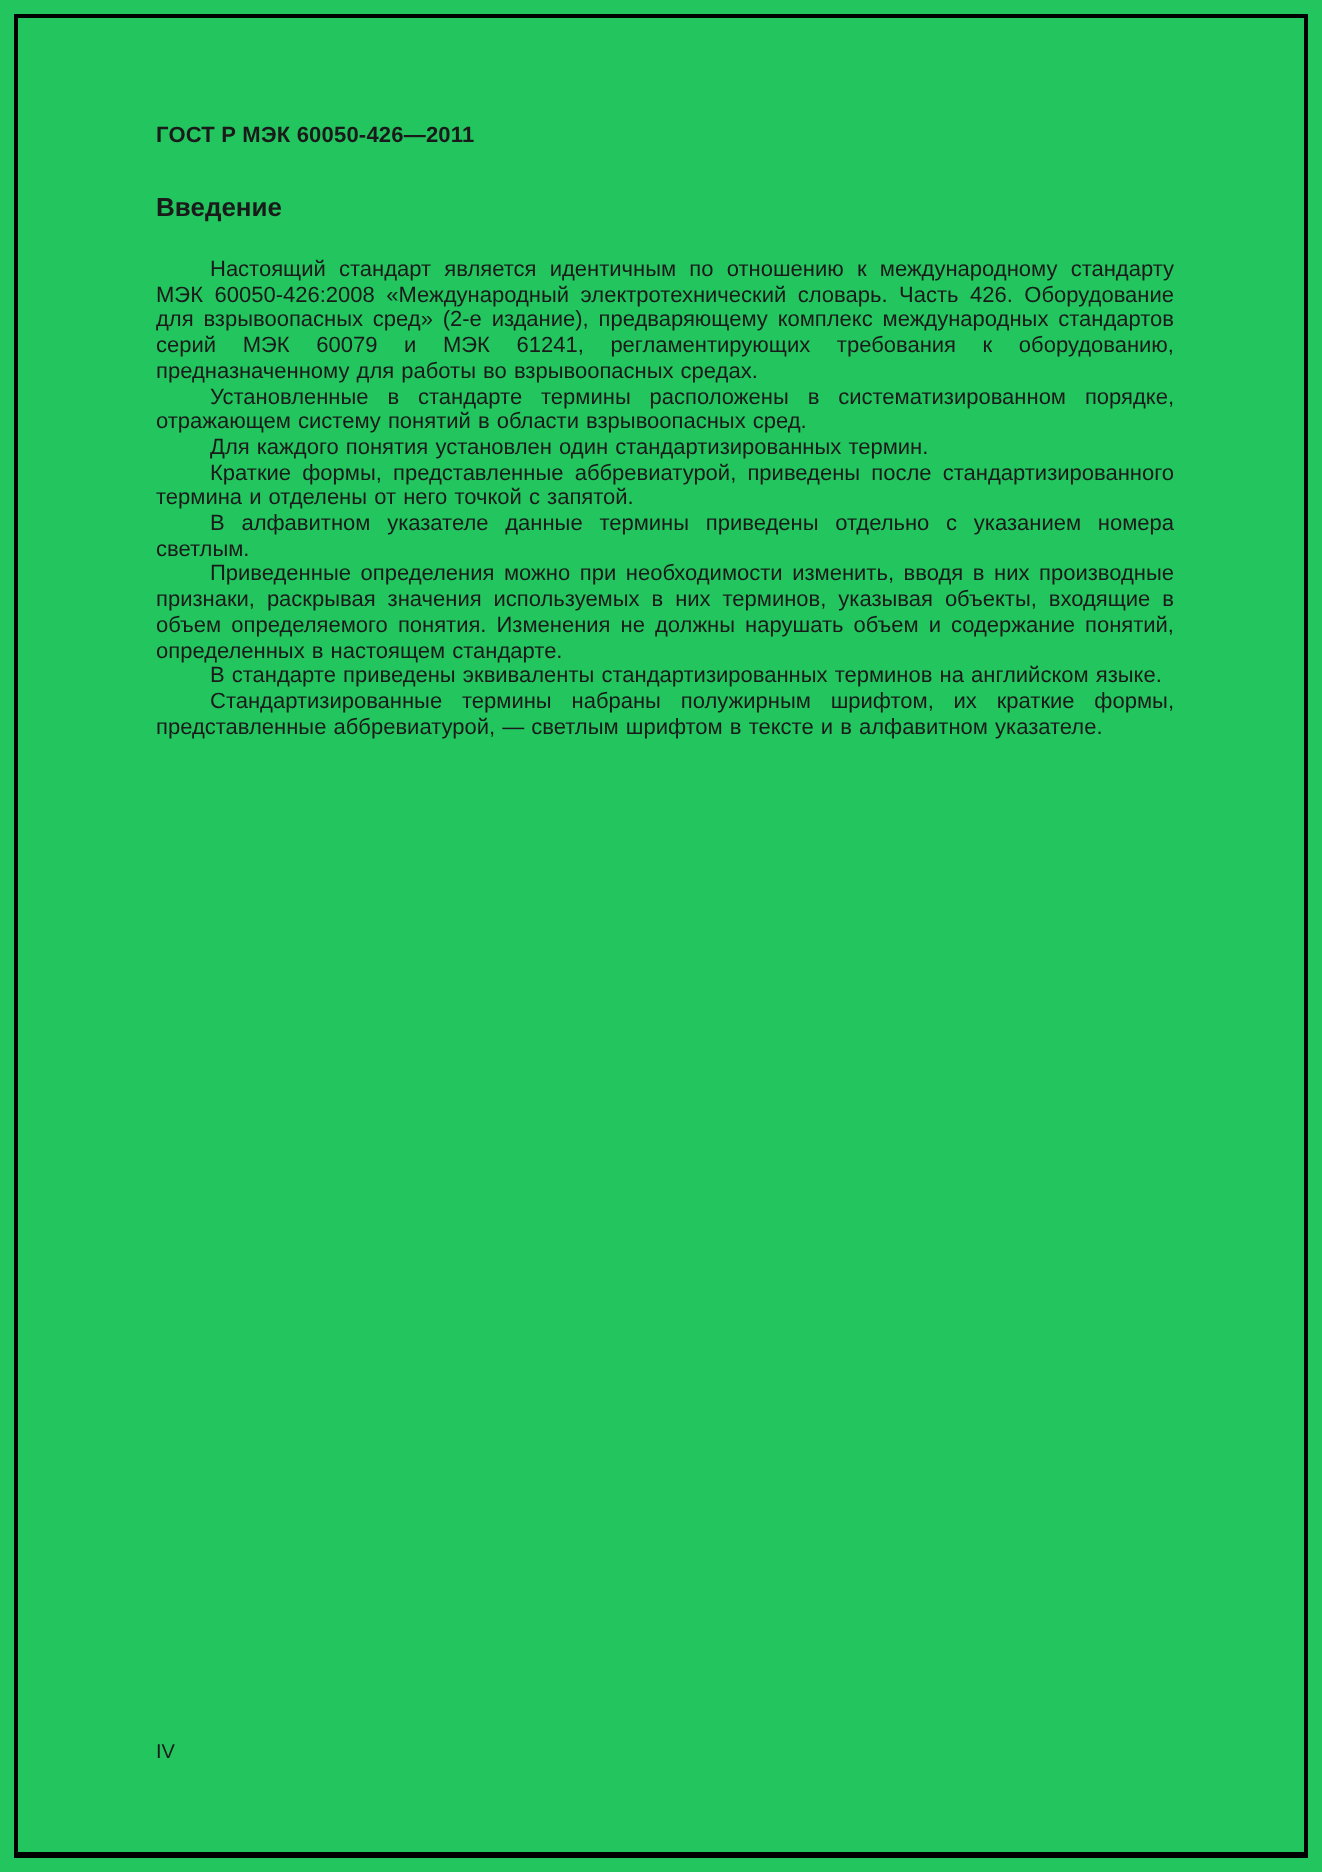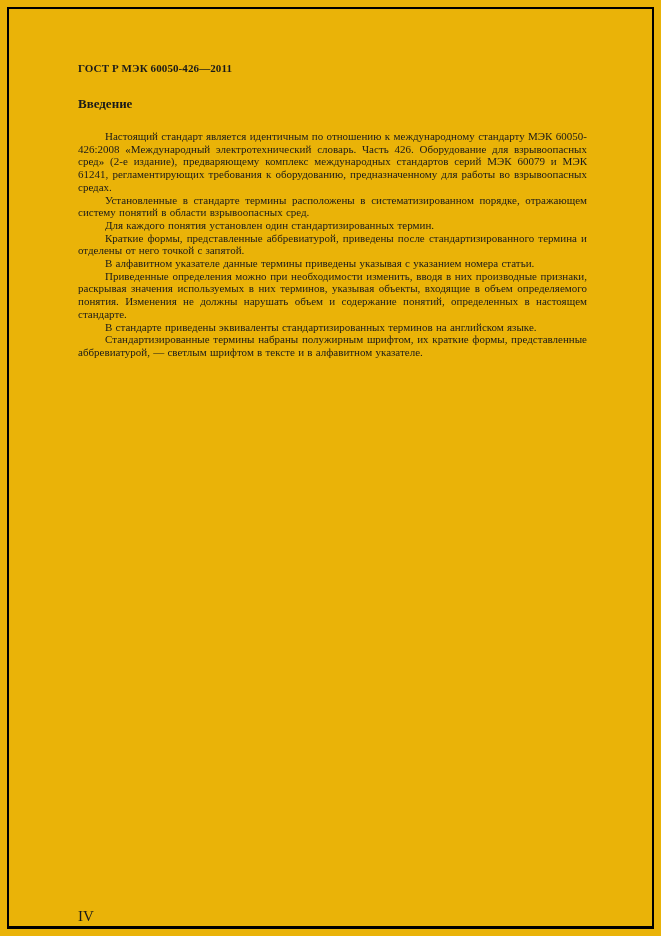--- a/index.html
+++ b/index.html
@@ -5,22 +5,22 @@
   * { box-sizing: border-box; }
   html, body {
     margin: 0;
     padding: 0;
     background: #ffffff;
   }
   .page {
     position: relative;
     width: 661px;
     height: 936px;
-    background: #eab308;
-    font-family: Liberation Serif, serif;
+    background: #22c55e;
+    font-family: Liberation Sans, sans-serif;
     color: #1a1a1a;
     overflow: hidden;
     padding-left: 24px;
   }
   .frame {
     position: absolute;
     top: 7px;
     left: 7px;
     right: 7px;
     bottom: 7px;
@@ -51,42 +51,42 @@
     font-size: 11px;
     line-height: 12.7px;
     text-align: justify;
     text-indent: 27px;
     margin: 0;
     word-spacing: 0.5px;
   }
   .page-number {
     position: absolute;
     left: 78px;
-    top: 908px;
-    font-size: 15px;
+    top: 871px;
+    font-size: 10px;
     font-weight: normal;
   }
 </style>
 </head>
 <body>
 
 <div class="page">
   <div class="frame"></div>
 
   <div class="content">
     <div class="doc-header">ГОСТ Р МЭК 60050-426—2011</div>
 
     <div class="doc-title">Введение</div>
 
     <div class="body-text">
       <p>Настоящий стандарт является идентичным по отношению к международному стандарту МЭК 60050-426:2008 «Международный электротехнический словарь. Часть 426. Оборудование для взрывоопасных сред» (2-е издание), предваряющему комплекс международных стандартов серий МЭК 60079 и МЭК 61241, регламентирующих требования к оборудованию, предназначенному для работы во взрывоопасных средах.</p>
       <p>Установленные в стандарте термины расположены в систематизированном порядке, отражающем систему понятий в области взрывоопасных сред.</p>
       <p>Для каждого понятия установлен один стандартизированных термин.</p>
       <p>Краткие формы, представленные аббревиатурой, приведены после стандартизированного термина и отделены от него точкой с запятой.</p>
-      <p>В алфавитном указателе данные термины приведены указывая с указанием номера статьи.</p>
+      <p>В алфавитном указателе данные термины приведены отдельно с указанием номера светлым.</p>
       <p>Приведенные определения можно при необходимости изменить, вводя в них производные признаки, раскрывая значения используемых в них терминов, указывая объекты, входящие в объем определяемого понятия. Изменения не должны нарушать объем и содержание понятий, определенных в настоящем стандарте.</p>
       <p>В стандарте приведены эквиваленты стандартизированных терминов на английском языке.</p>
       <p>Стандартизированные термины набраны полужирным шрифтом, их краткие формы, представленные аббревиатурой, — светлым шрифтом в тексте и в алфавитном указателе.</p>
     </div>
   </div>
 
   <div class="page-number">IV</div>
 </div>
 
 </body></html>

